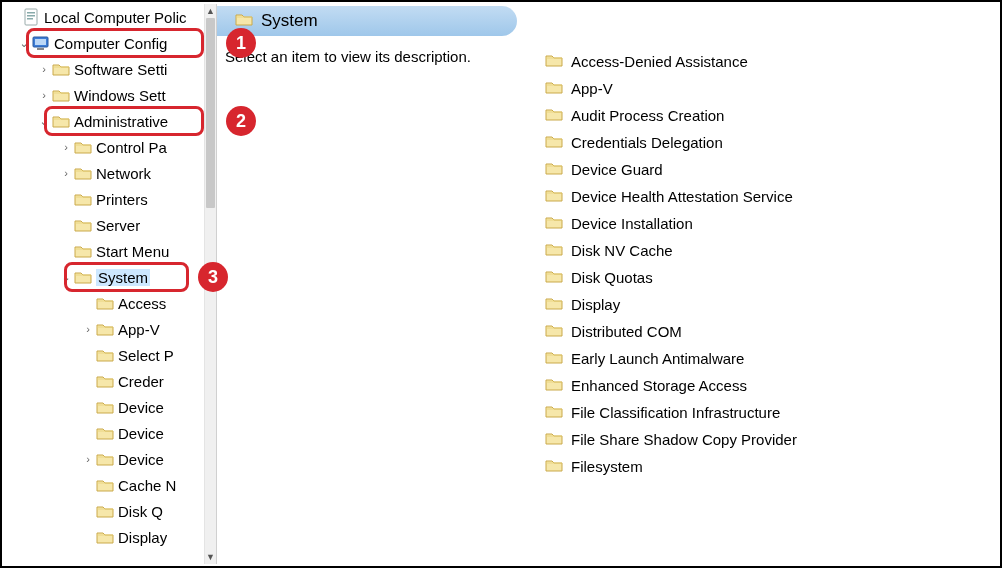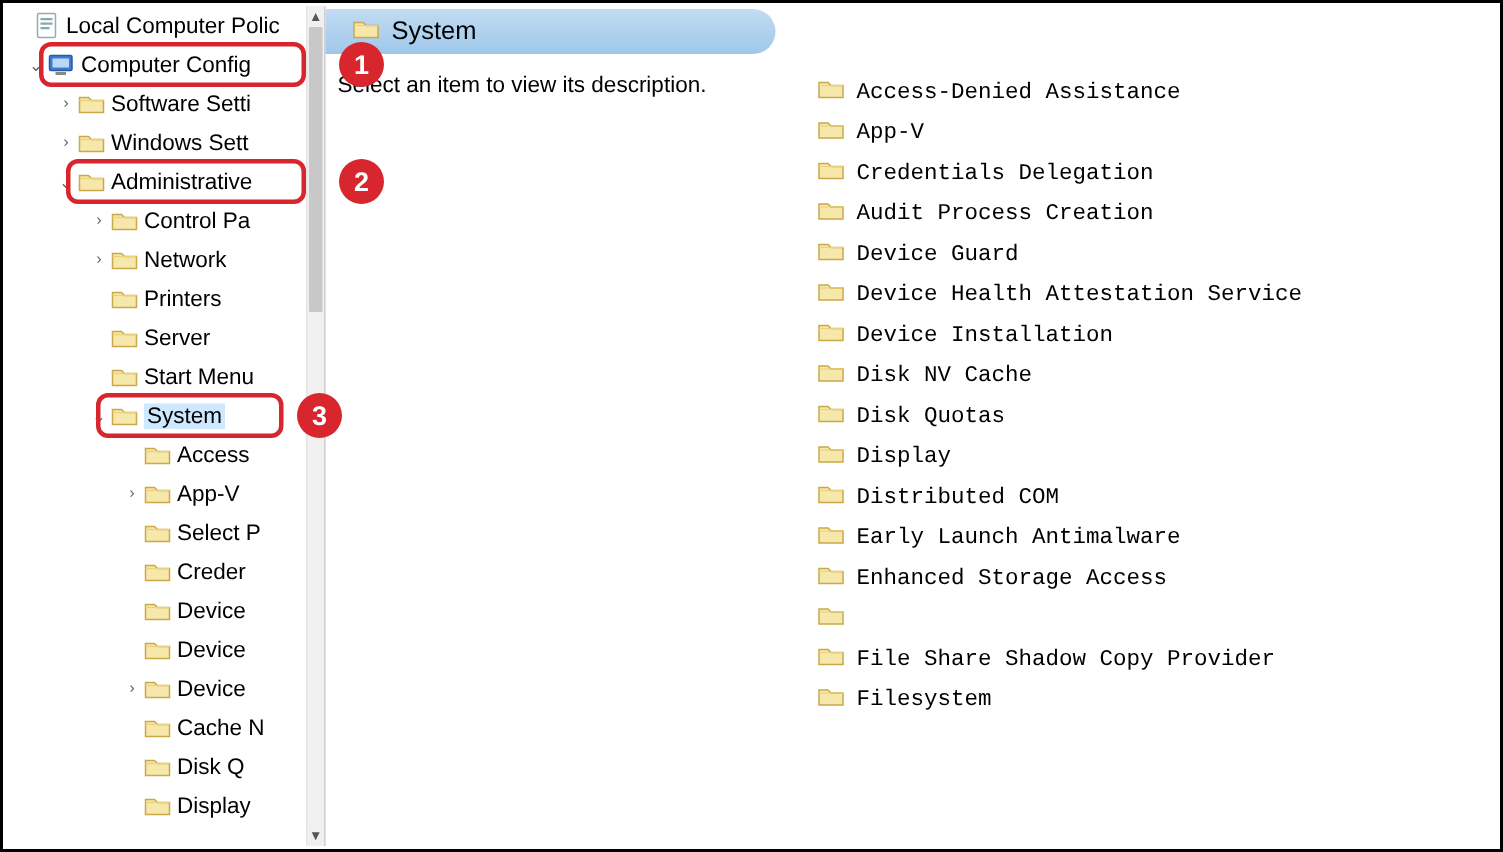--- a/index.html
+++ b/index.html
@@ -149,21 +149,20 @@
     font-size:16px;
     margin-bottom:8px;
     color:#000;
   }
   .setting-row {
     display:flex;
     align-items:center;
     height:27px;
     gap:8px;
     cursor:default;
-    font-family:Liberation Mono, monospace;
   }
   
   .folder-svg { width:18px; height:14px; }
   .policy-svg { width:16px; height:18px; }
   .comp-svg { width:18px; height:16px; }
 </style>
 </head>
 <body>
 
 <svg width="0" height="0" style="position:absolute">
@@ -441,32 +440,32 @@
               <div class="setting-row">
                 <span class="icon"><svg class="folder-svg" viewBox="0 0 18 14">
                     <use href="#folder-icon"></use>
                   </svg></span>
                 <span>App-V</span>
               </div>
               <div class="setting-row">
                 <span class="icon"><svg class="folder-svg" viewBox="0 0 18 14">
                     <use href="#folder-icon"></use>
                   </svg></span>
+                <span>Audit Process Creation</span>
+              </div>
+              <div class="setting-row">
+                <span class="icon"><svg class="folder-svg" viewBox="0 0 18 14">
+                    <use href="#folder-icon"></use>
+                  </svg></span>
                 <span>Credentials Delegation</span>
               </div>
               <div class="setting-row">
                 <span class="icon"><svg class="folder-svg" viewBox="0 0 18 14">
                     <use href="#folder-icon"></use>
                   </svg></span>
-                <span>Audit Process Creation</span>
-              </div>
-              <div class="setting-row">
-                <span class="icon"><svg class="folder-svg" viewBox="0 0 18 14">
-                    <use href="#folder-icon"></use>
-                  </svg></span>
                 <span>Device Guard</span>
               </div>
               <div class="setting-row">
                 <span class="icon"><svg class="folder-svg" viewBox="0 0 18 14">
                     <use href="#folder-icon"></use>
                   </svg></span>
                 <span>Device Health Attestation Service</span>
               </div>
               <div class="setting-row">
                 <span class="icon"><svg class="folder-svg" viewBox="0 0 18 14">
@@ -507,20 +506,21 @@
               <div class="setting-row">
                 <span class="icon"><svg class="folder-svg" viewBox="0 0 18 14">
                     <use href="#folder-icon"></use>
                   </svg></span>
                 <span>Enhanced Storage Access</span>
               </div>
               <div class="setting-row">
                 <span class="icon"><svg class="folder-svg" viewBox="0 0 18 14">
                     <use href="#folder-icon"></use>
                   </svg></span>
+                <span>File Classification Infrastructure</span>
               </div>
               <div class="setting-row">
                 <span class="icon"><svg class="folder-svg" viewBox="0 0 18 14">
                     <use href="#folder-icon"></use>
                   </svg></span>
                 <span>File Share Shadow Copy Provider</span>
               </div>
               <div class="setting-row">
                 <span class="icon"><svg class="folder-svg" viewBox="0 0 18 14">
                     <use href="#folder-icon"></use>

